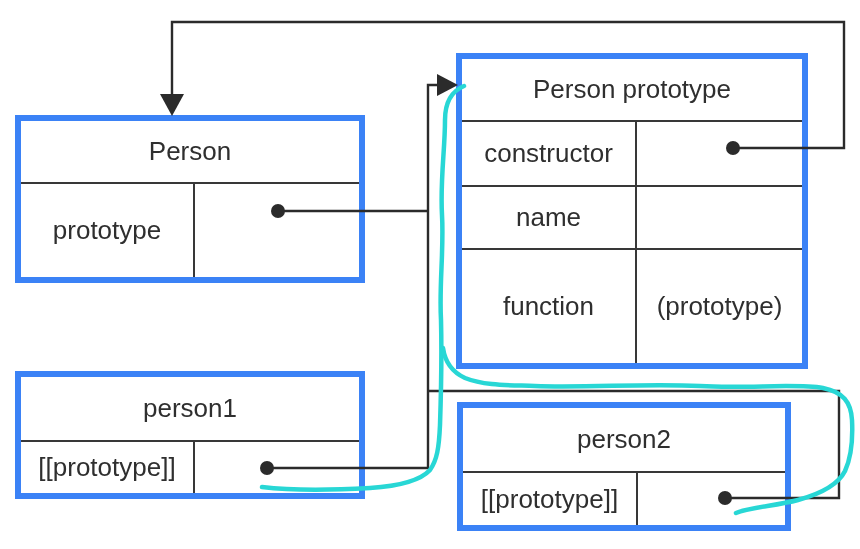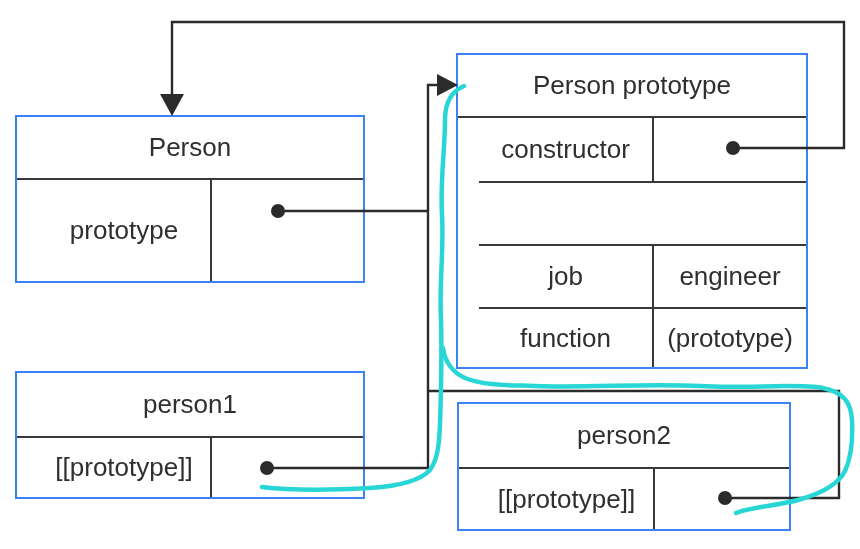--- a/index.html
+++ b/index.html
@@ -12,39 +12,38 @@
     width: 860px;
     height: 549px;
     background: #ffffff;
     font-family: "Liberation Sans", sans-serif;
     color: #2f2f2f;
     overflow: hidden;
   }
   .node {
     position: absolute;
     background: #ffffff;
-    border: 2px solid #3b82f6;
+    border: 6px solid #3b82f6;
     box-sizing: border-box;
     display: flex;
     flex-direction: column;
   }
   .node-title {
     display: flex;
     align-items: center;
     justify-content: center;
     font-size: 26px;
     border-bottom: 2px solid #383838;
     box-sizing: border-box;
     flex: 0 0 auto;
   }
   .node-row {
     display: flex;
     box-sizing: border-box;
     flex: 0 0 auto;
-    margin-left: 21px;
   }
   .node-row.last {
     flex: 1 1 auto;
   }
   .node-row + .node-row {
     border-top: 2px solid #383838;
   }
   .cell {
     display: flex;
     align-items: center;
@@ -100,24 +99,21 @@
     </div>
   </div>
 
   <div class="node" id="box-person-prototype">
     <div class="node-title">Person prototype</div>
     <div class="node-row">
       <div class="cell cell-label">constructor</div>
       <div class="cell cell-value"></div>
     </div>
     <div class="node-row">
-    </div>
-    <div class="node-row">
-      <div class="cell cell-label">job</div>
-      <div class="cell cell-value">engineer</div>
+      <div class="cell cell-label">name</div>
     </div>
     <div class="node-row last">
       <div class="cell cell-label">function</div>
       <div class="cell cell-value">(prototype)</div>
     </div>
   </div>
 
   <div class="node" id="box-person1">
     <div class="node-title">person1</div>
     <div class="node-row last">

